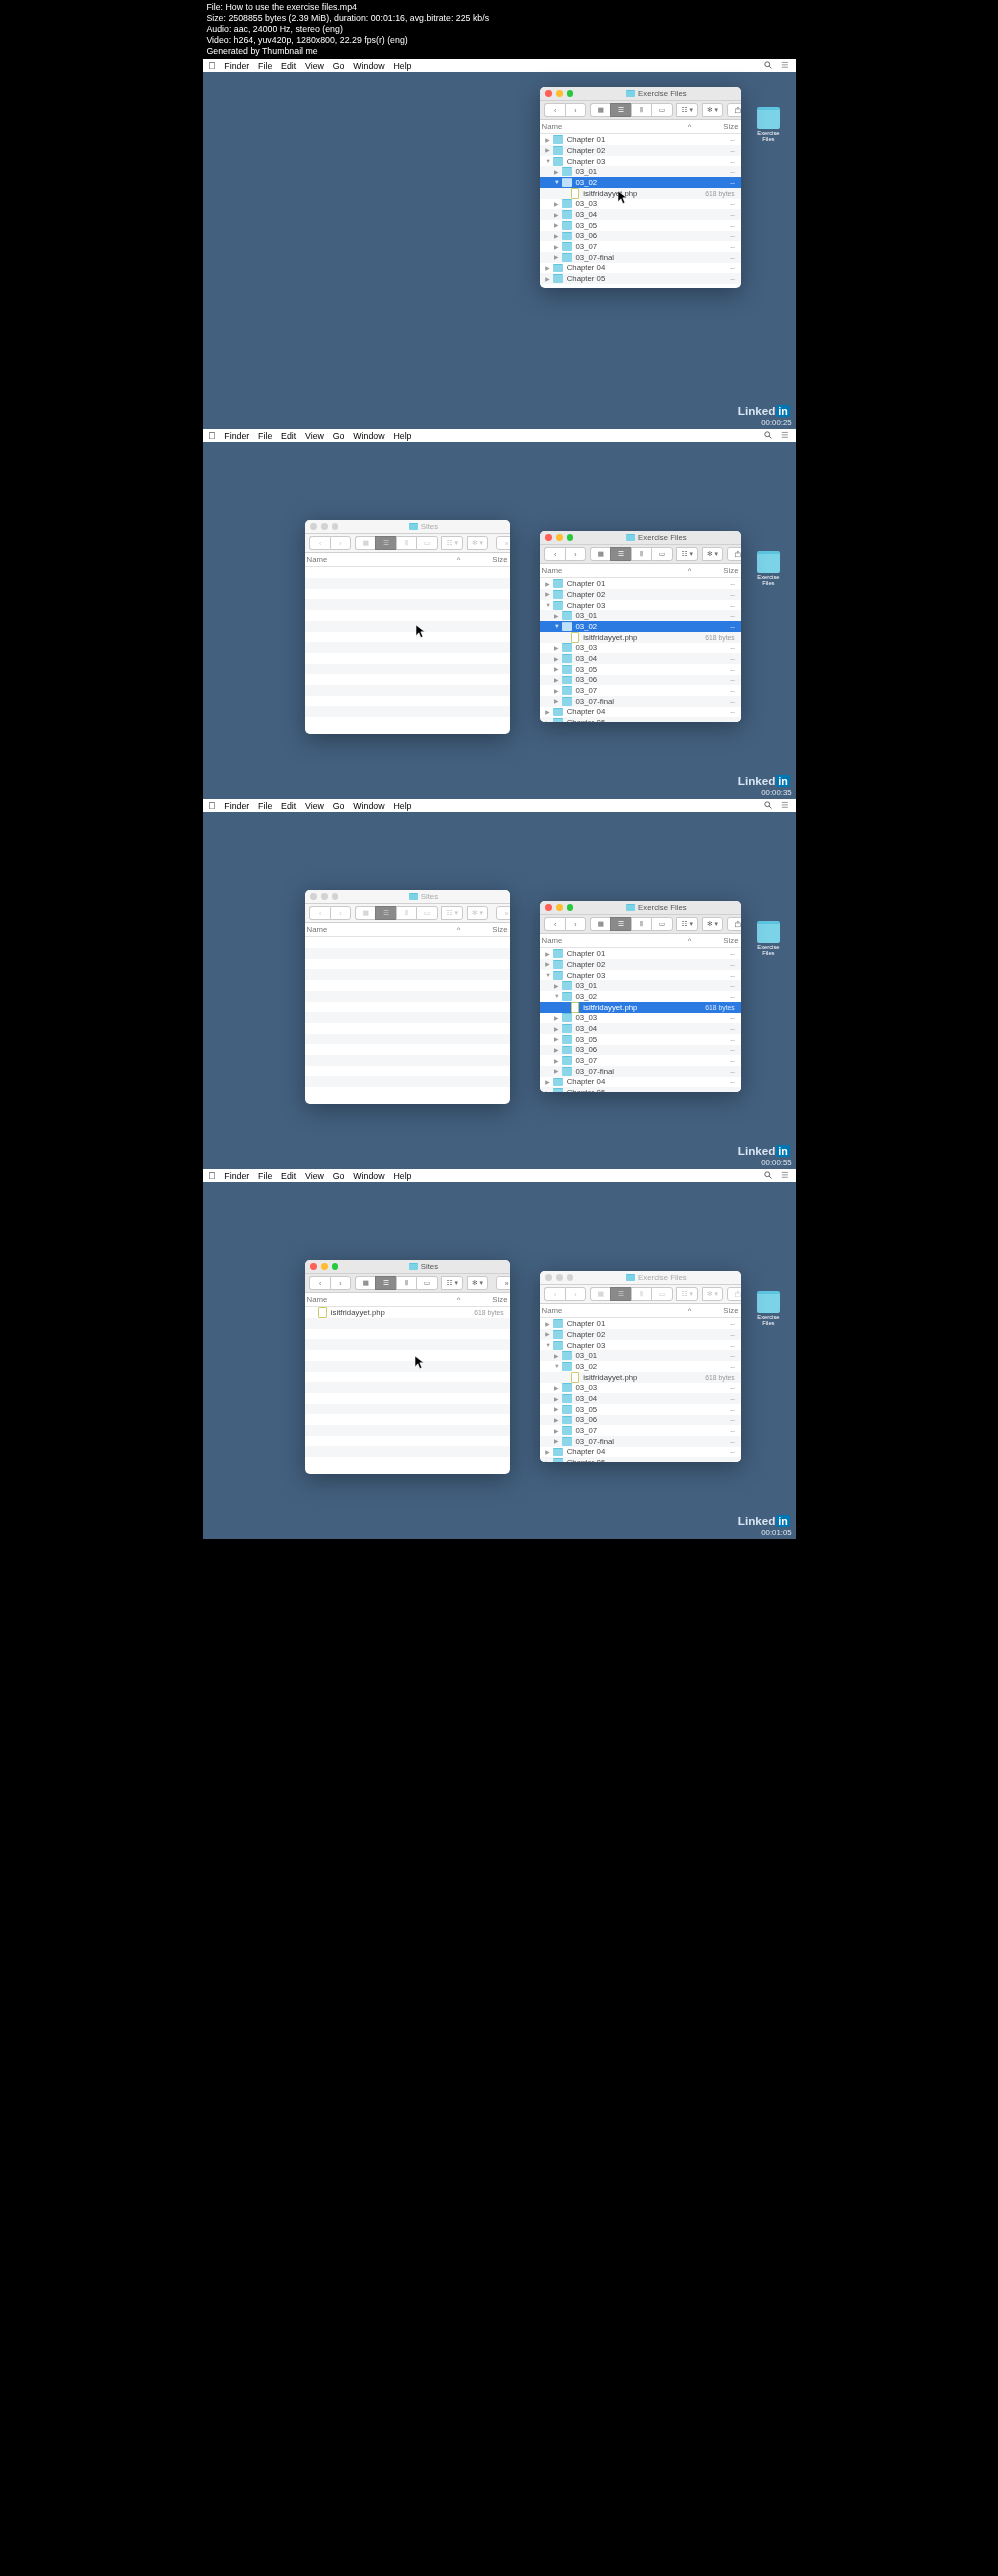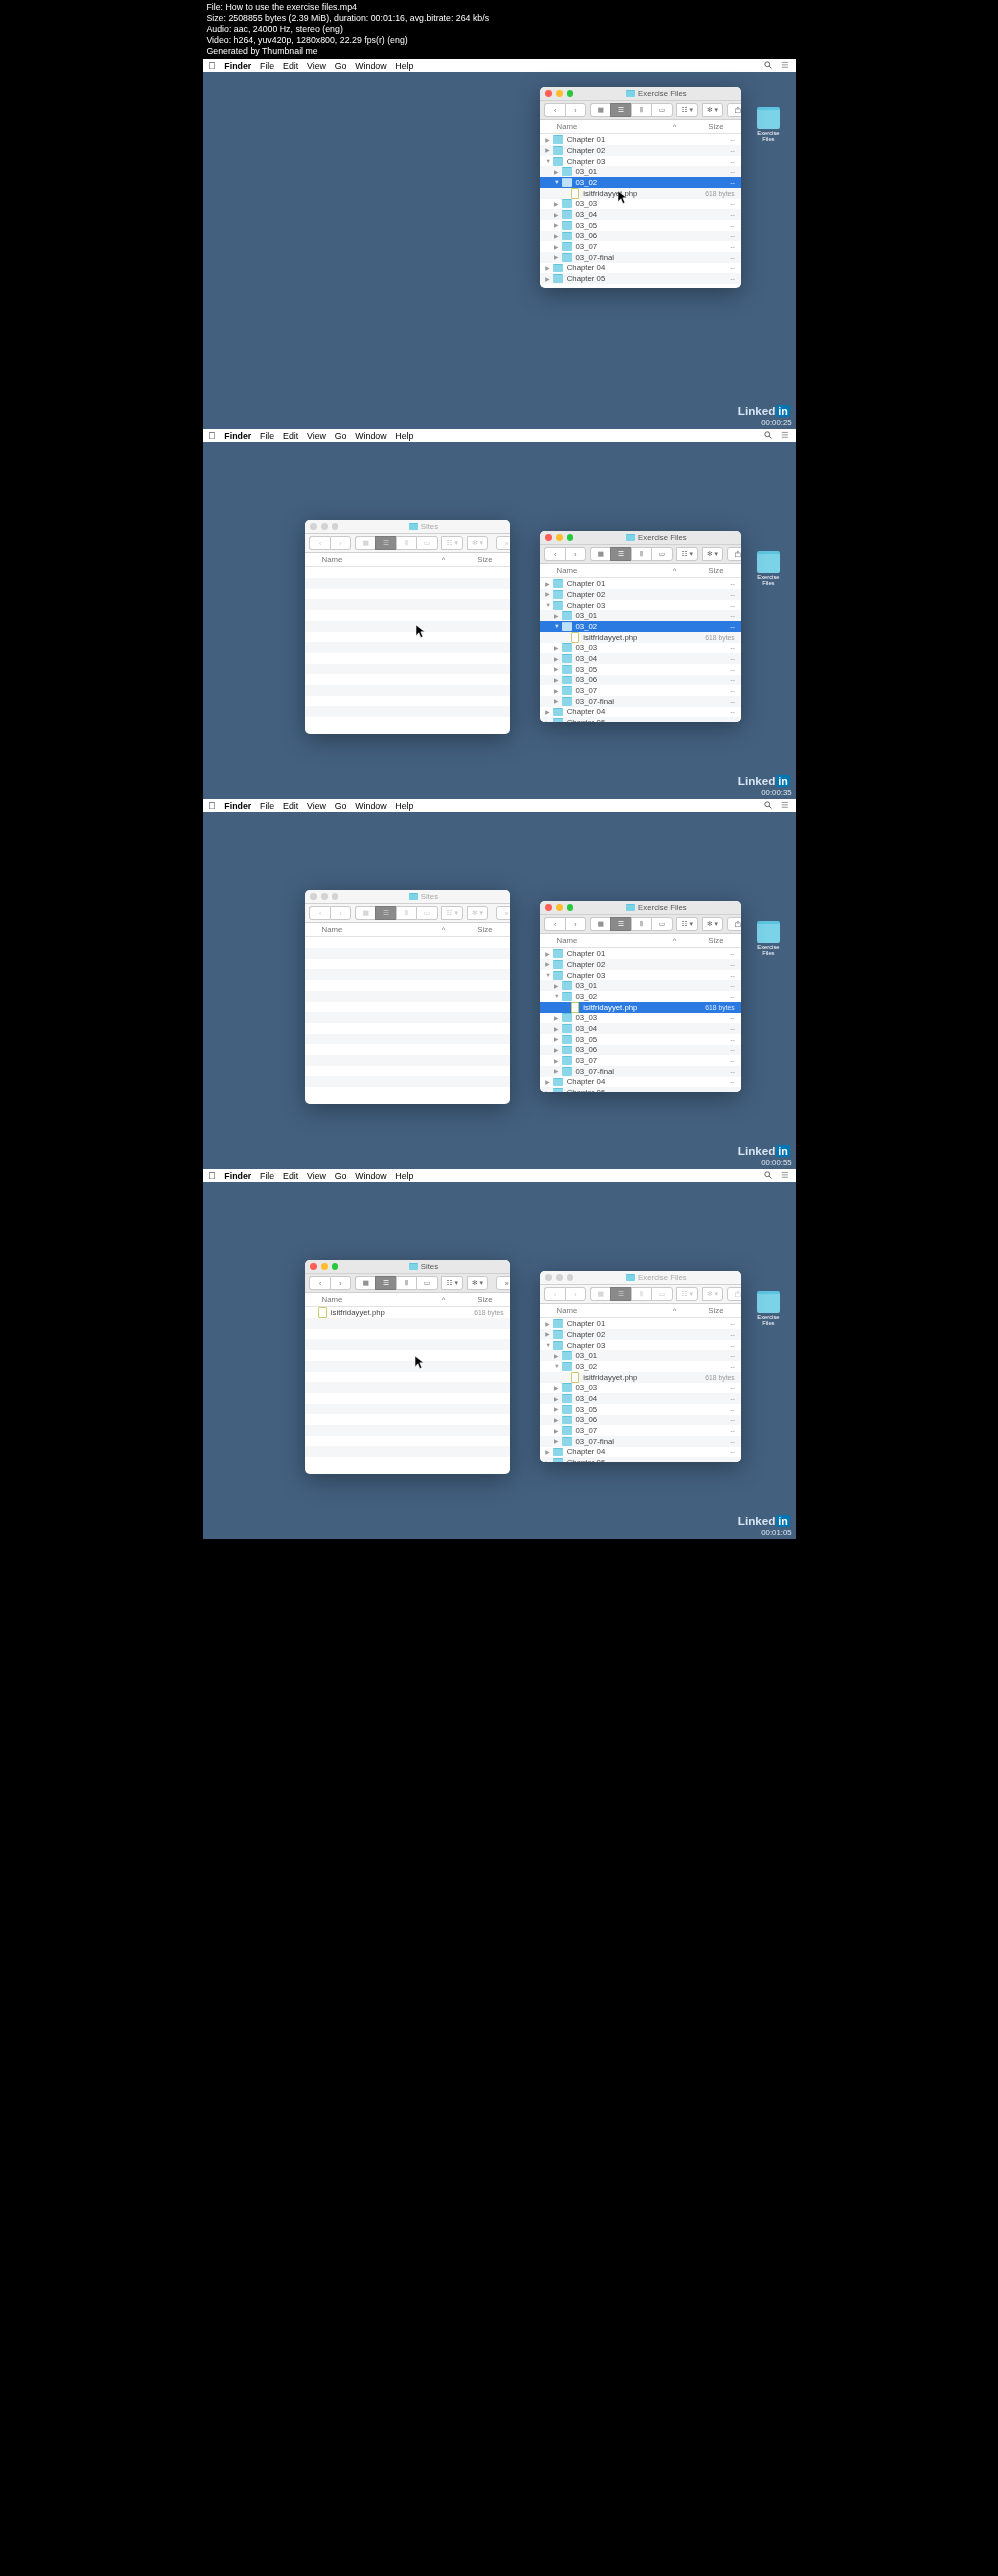--- a/index.html
+++ b/index.html
@@ -1,21 +1,21 @@
 <!DOCTYPE html>
 <html><head>
 <meta charset="utf-8">
 <style>
 html,body{margin:0;padding:0;font-family:-apple-system,"Helvetica Neue",Helvetica,Arial,sans-serif;font-size:8.8px;background:#000;color:#eee;-webkit-font-smoothing:antialiased}
 .wrap{width:593px;margin:0 auto;position:relative}
 .hdr{background:#000;color:#fff;padding:1.9px 3.9px;font-size:8.8px;line-height:1.25}
 .frame{position:relative;height:370px;background:#43607f;overflow:hidden}
 .menubar{height:13.6px;background:#fff;color:#000;display:flex;align-items:center;padding:0 5.8px;gap:8.8px;font-size:8.8px}
 .menubar .apple{font-size:9.7px}
-.menubar .app{font-weight:700}
+.menubar .app{font-weight:400}
 .menubar .right{margin-left:auto;display:flex;gap:7.8px;align-items:center}
 .menu-ic{width:9.7px;height:9.7px;display:inline-block}
 .linkedin{position:absolute;right:5.8px;bottom:11.7px;color:#d9e6f3;font-size:11.7px;font-weight:600}
 .linkedin .in{background:#0077b5;color:#fff;padding:0 1.9px;border-radius:1.9px;margin-left:1px;font-size:10.7px}
 .timestamp{position:absolute;right:3.9px;bottom:1.9px;color:#e7f0f8;font-size:7.8px;opacity:.95}
 .dfolder{position:absolute;right:13.6px;width:27px;text-align:center;color:#fff;font-size:5.8px;line-height:1}
 .dfolder .ico{width:23.4px;height:19.5px;background:#7bd3e7;border-radius:1.9px;margin:0 auto 1.9px;border-top:3.9px solid #5dc3de}
 .finder{position:absolute;background:#fff;border-radius:4.9px;box-shadow:0 5.8px 23.4px rgba(0,0,0,.35);overflow:hidden;color:#444}
 .finder.inactive .titlebar,.finder.inactive .toolbar{background:#f6f6f6}
 .finder .titlebar{height:13.6px;background:#e8e8e8;display:flex;align-items:center;padding:0 5.8px;gap:4.9px;border-bottom:1px solid #d0d0d0}
@@ -28,21 +28,21 @@
 .finder.inactive .titlebar .tt{color:#aaa}
 .toolbar{height:17.5px;background:#e8e8e8;display:flex;align-items:center;padding:0 4.9px;gap:3.9px;border-bottom:1px solid #d0d0d0}
 .tbtn{height:12.7px;min-width:13.6px;background:#fff;border:1px solid #c9c9c9;border-radius:2.9px;display:flex;align-items:center;justify-content:center;color:#6b6b6b;font-size:6.8px;padding:0 2.9px}
 .tbtn.active{background:#8a8a8a;color:#fff;border-color:#7a7a7a}
 .tgroup{display:flex}
 .tgroup .tbtn{border-radius:0;border-right-width:0}
 .tgroup .tbtn:first-child{border-radius:2.9px 0 0 2.9px}
 .tgroup .tbtn:last-child{border-radius:0 2.9px 2.9px 0;border-right-width:1px}
 .toolbar .flex{flex:1}
 .finder.inactive .tbtn{color:#c9c9c9}
-.cols{height:13.6px;display:flex;align-items:center;padding:0 17px;color:#777;font-size:7.8px;border-bottom:1px solid #e2e2e2;background:#fff}
+.cols{height:13.6px;display:flex;align-items:center;padding:0 2px;color:#777;font-size:7.8px;border-bottom:1px solid #e2e2e2;background:#fff}
 .cols .nm{flex:1}.cols .car{width:11.7px;text-align:center}.cols .sz{width:43px;text-align:right}
 .list{background:#fff}
 .row{height:10.7px;display:flex;align-items:center;padding:0 5.8px;font-size:7.8px;color:#444}
 .row.alt{background:#f4f6f8}
 .row.sel{background:#2a7ae2;color:#fff}
 .row.filesel{background:#2a7ae2;color:#fff}
 .row .arr{width:7.8px;color:#9a9a9a;font-size:5.8px}
 .row.sel .arr,.row.filesel .arr{color:#dbe9fb}
 .row .ind{display:inline-block}
 .row .fico{width:9.7px;height:7.8px;background:#8cd6ea;border-radius:1px;border-top:1.9px solid #60c4dd;margin-right:3.9px}
@@ -52,21 +52,21 @@
 .row .sz{width:43px;text-align:right;color:#9a9a9a;font-size:6.8px}
 .row.sel .sz,.row.filesel .sz{color:#dbe9fb}
 .cursor{position:absolute;width:7.8px;height:11.7px;color:#000;font-size:10.7px;pointer-events:none}
 </style>
 </head>
 <body>
 
 <div class="wrap" id="root">
     <div class="hdr">
       <div>File: How to use the exercise files.mp4</div>
-      <div>Size: 2508855 bytes (2.39 MiB), duration: 00:01:16, avg.bitrate: 264 kb/s</div>
+      <div>Size: 2508855 bytes (2.39 MiB), duration: 00:01:16, avg.bitrate: 225 kb/s</div>
       <div>Audio: aac, 24000 Hz, stereo (eng)</div>
       <div>Video: h264, yuv420p, 1280x800, 22.29 fps(r) (eng)</div>
       <div>Generated by Thumbnail me</div>
     </div>
     <div class="frame">
       <div class="menubar">
         <span class="apple"></span>
         <span class="app">Finder</span>
         <span>File</span>
         <span>Edit</span>

